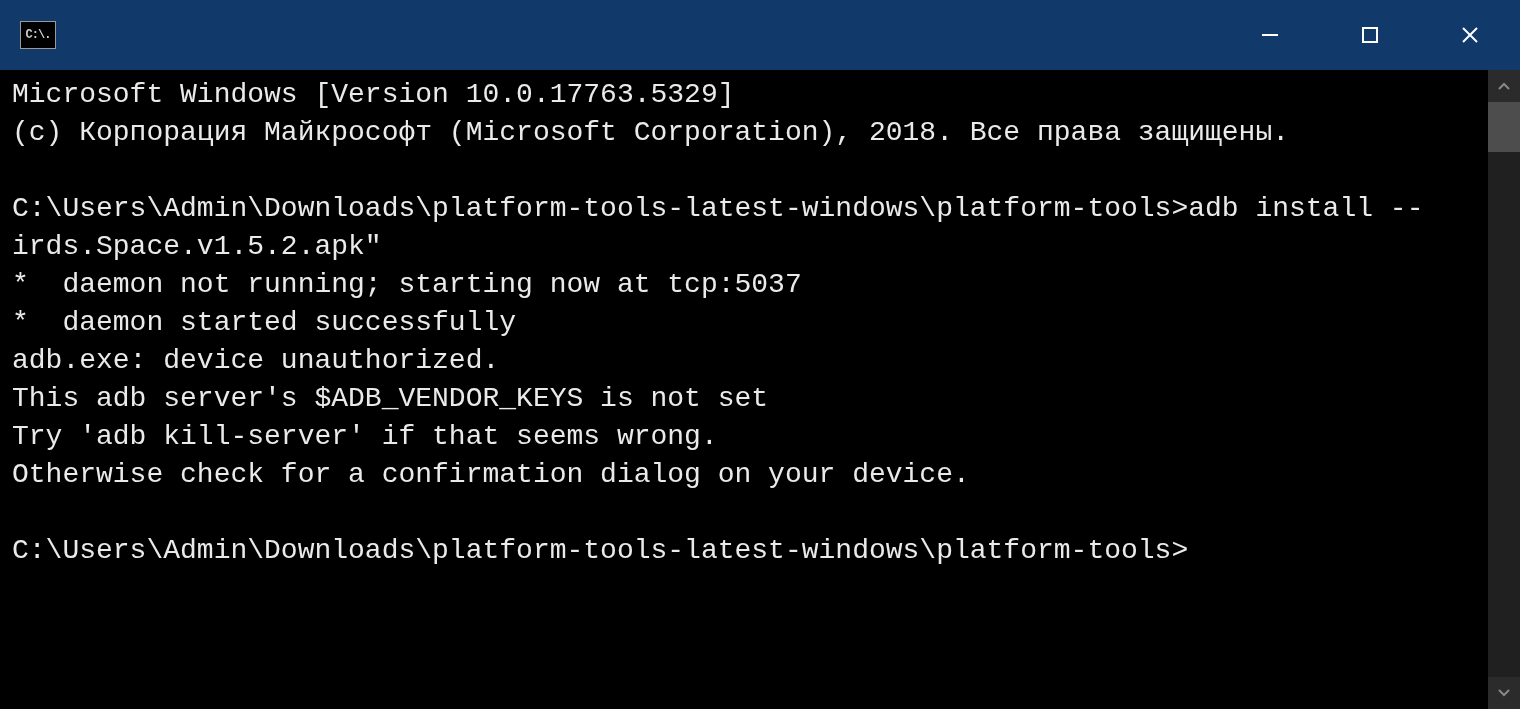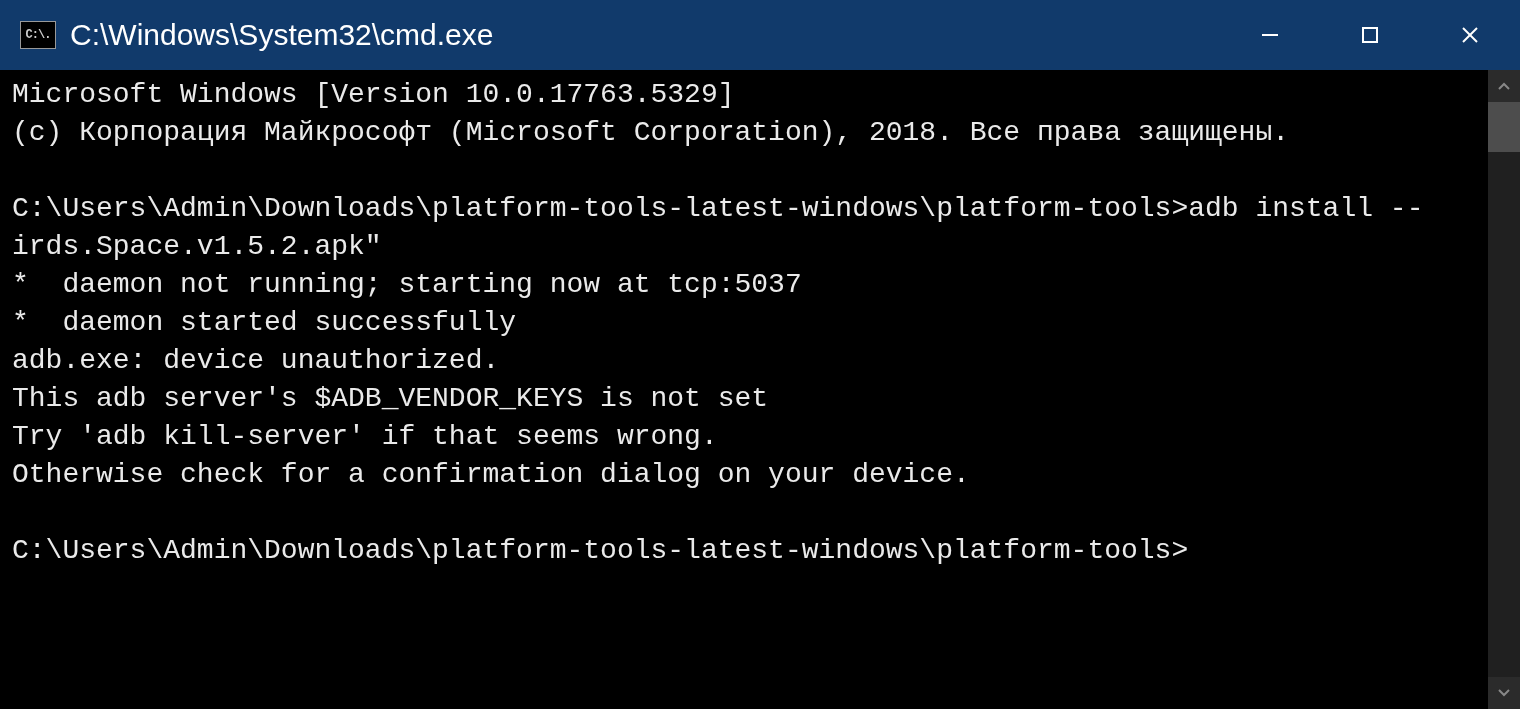--- a/index.html
+++ b/index.html
@@ -110,21 +110,20 @@
     background: #4d4d4d;
   }
 </style>
 </head>
 <body>
 
 <div class="window">
 
   <div class="titlebar">
     <div class="app-icon">C:\.</div>
-    <div class="title-text">C:\Windows\System32\cmd.exe</div>
     <div class="win-controls">
       <div class="win-btn">
         <svg width="20" height="20" viewBox="0 0 20 20">
           <line x1="2" y1="10" x2="18" y2="10" stroke-width="2"></line>
         </svg>
       </div>
       <div class="win-btn">
         <svg width="18" height="18" viewBox="0 0 18 18">
           <rect x="2" y="2" width="14" height="14" fill="none" stroke-width="2"></rect>
         </svg>

